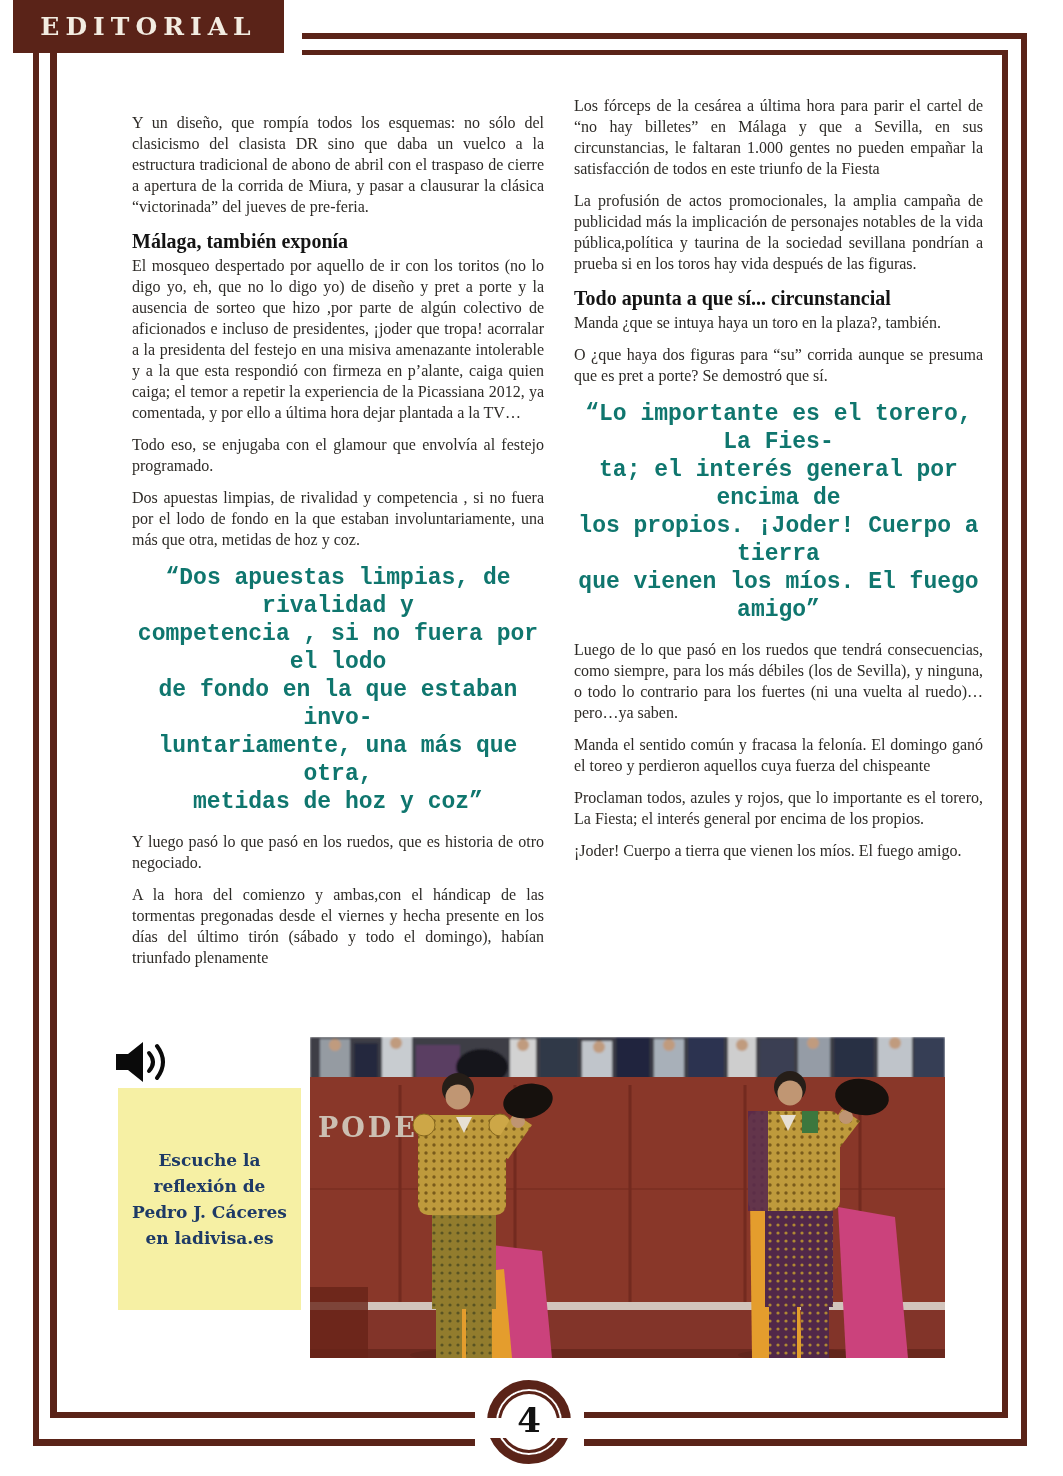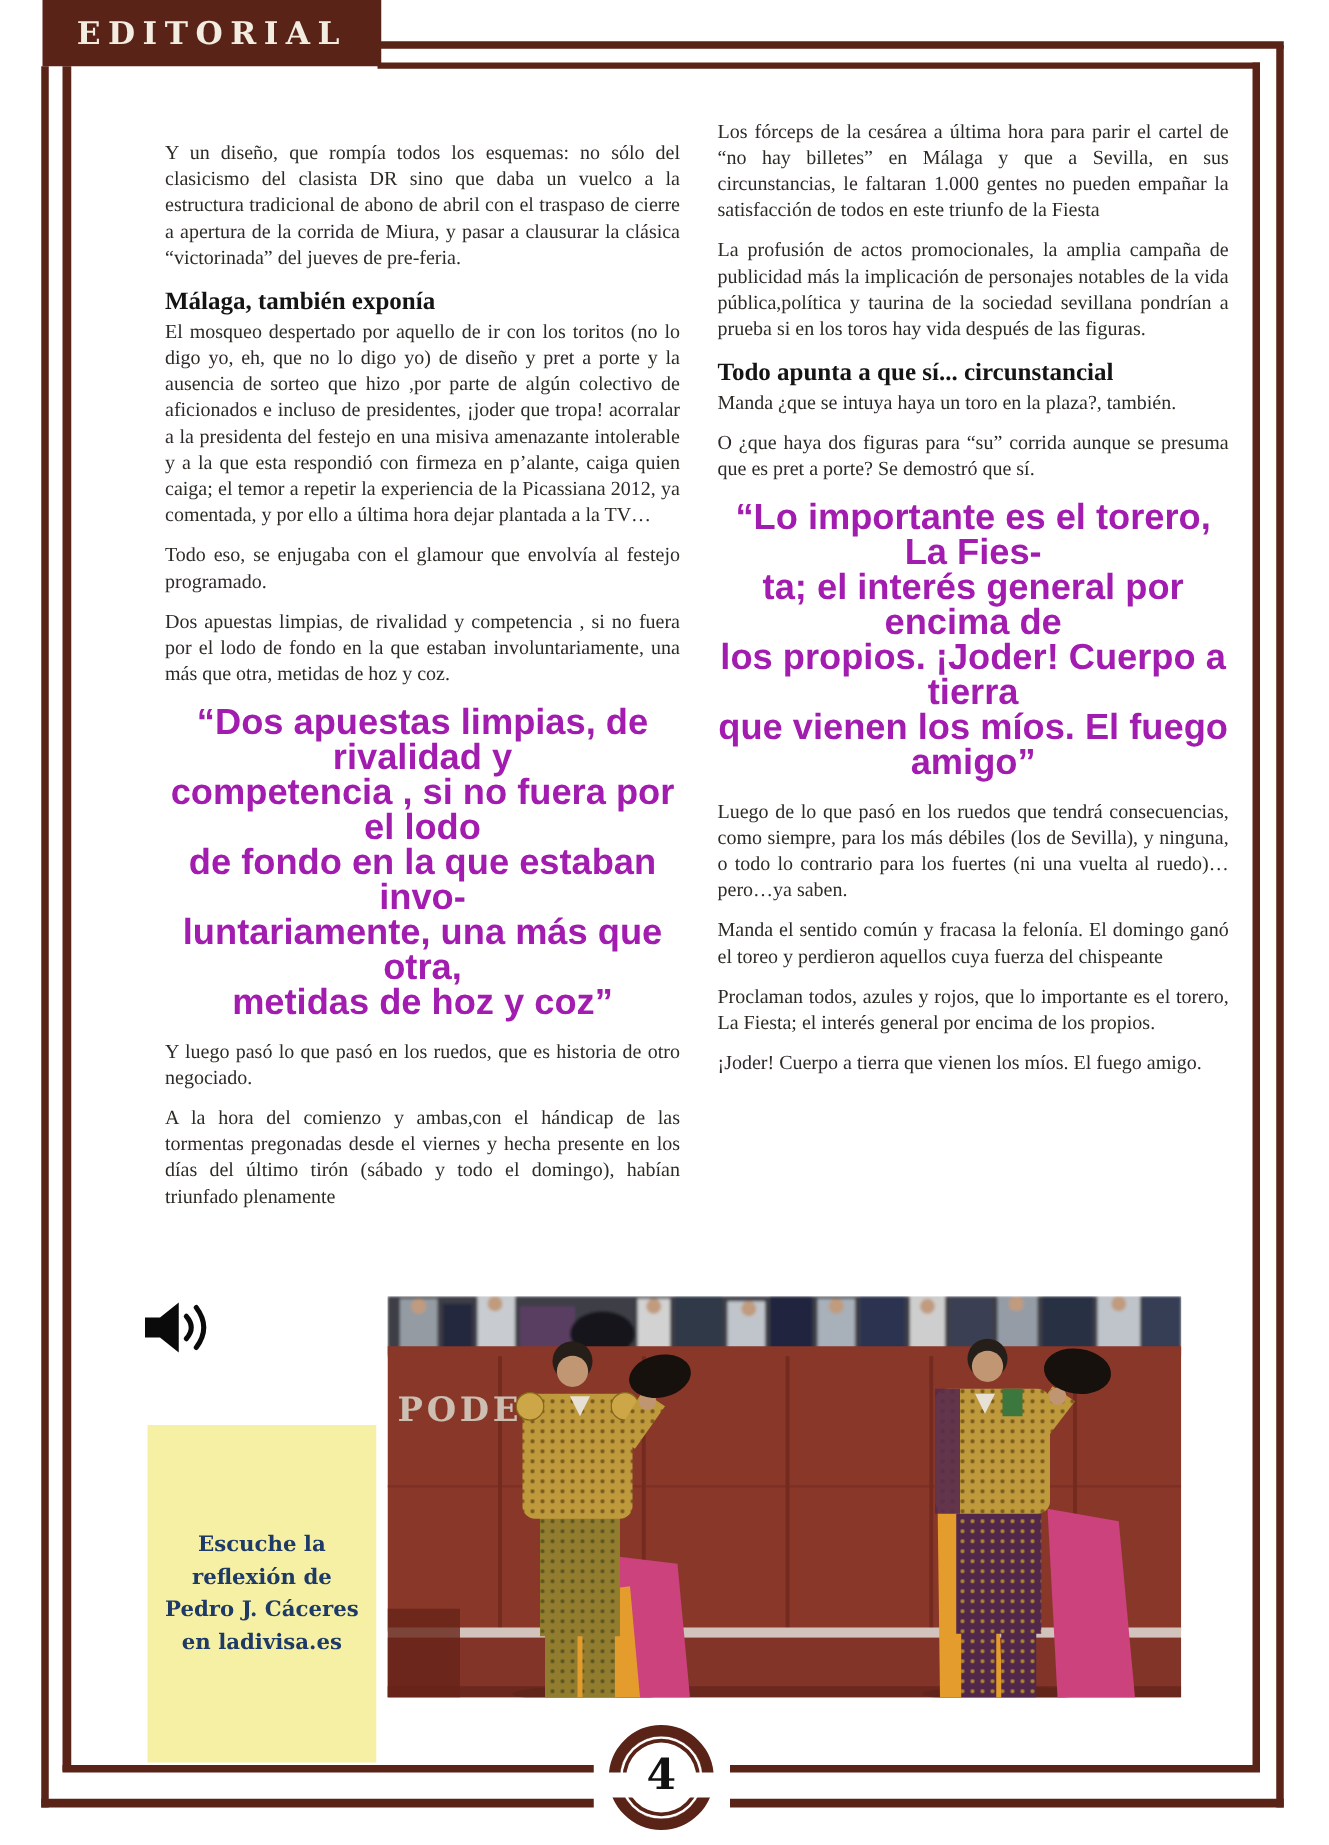--- a/index.html
+++ b/index.html
@@ -1,32 +1,32 @@
 <!DOCTYPE html>
 <html><head>
 <meta charset="utf-8">
 <style>
   html,body{margin:0;padding:0;background:#ffffff;}
   body{width:1063px;height:1476px;position:relative;font-family:"Liberation Serif",serif;color:#2e2b27;}
   .page{position:absolute;inset:0;background:#fff;overflow:hidden;}
   .hline,.vline{position:absolute;background:#5a2318;}
-  .editorial-box{position:absolute;left:34px;top:0;width:271px;height:53px;background:#5a2318;
+  .editorial-box{position:absolute;left:13px;top:0;width:271px;height:53px;background:#5a2318;
     display:flex;align-items:center;justify-content:center;z-index:5;}
   .editorial-box span{font-family:"DejaVu Serif",serif;font-weight:bold;font-size:25px;
     letter-spacing:6px;color:#f2ece1;}
   .col{position:absolute;text-align:justify;font-size:16px;line-height:21px;}
   .col-left{left:132px;top:112px;width:412px;}
   .col-right{left:574px;top:95px;width:409px;}
   .col p{margin:0 0 11px 0;}
   .preline{white-space:pre-line;}
   .h-sec{font-family:"Liberation Serif",serif;font-weight:bold;font-size:20px;line-height:26px;
     margin:2px 0 1px 0;color:#141414;text-align:left;white-space:nowrap;}
-  .pull-quote{font-family:Liberation Sans, sans-serif;font-weight:bold;font-size:29px;line-height:28px;
-    text-align:center;white-space:pre-line;margin:14px 0 15px 0;color:#a21caf;}
-  .audio-box{position:absolute;left:118px;top:1140px;width:183px;height:270px;background:#f6f0a4;
+  .pull-quote{font-family:Liberation Mono, monospace;font-weight:bold;font-size:23px;line-height:28px;
+    text-align:center;white-space:pre-line;margin:14px 0 15px 0;color:#0f766e;}
+  .audio-box{position:absolute;left:118px;top:1088px;width:183px;height:222px;background:#f6f0a4;
     display:flex;align-items:center;justify-content:center;text-align:center;
     font-family:"DejaVu Serif",serif;font-weight:bold;font-size:17px;line-height:26px;
     color:#1e3a66;white-space:pre-line;cursor:pointer;}
   .speaker{position:absolute;left:116px;top:1040px;width:54px;height:44px;cursor:pointer;}
   .photo{position:absolute;left:310px;top:1037px;width:635px;height:321px;}
   .foot-circle{position:absolute;left:487px;top:1380px;width:84px;height:84px;border-radius:50%;
     border:9px solid #5a2318;background:#fff;box-sizing:border-box;z-index:2;
     box-shadow:inset 0 0 0 2px #ffffff, inset 0 0 0 5px #5a2318;}
   .foot-band{position:absolute;left:477px;top:1418px;width:104px;height:20px;background:#fff;z-index:3;}
   .foot-num{position:absolute;left:487px;top:1396px;width:84px;text-align:center;z-index:4;

